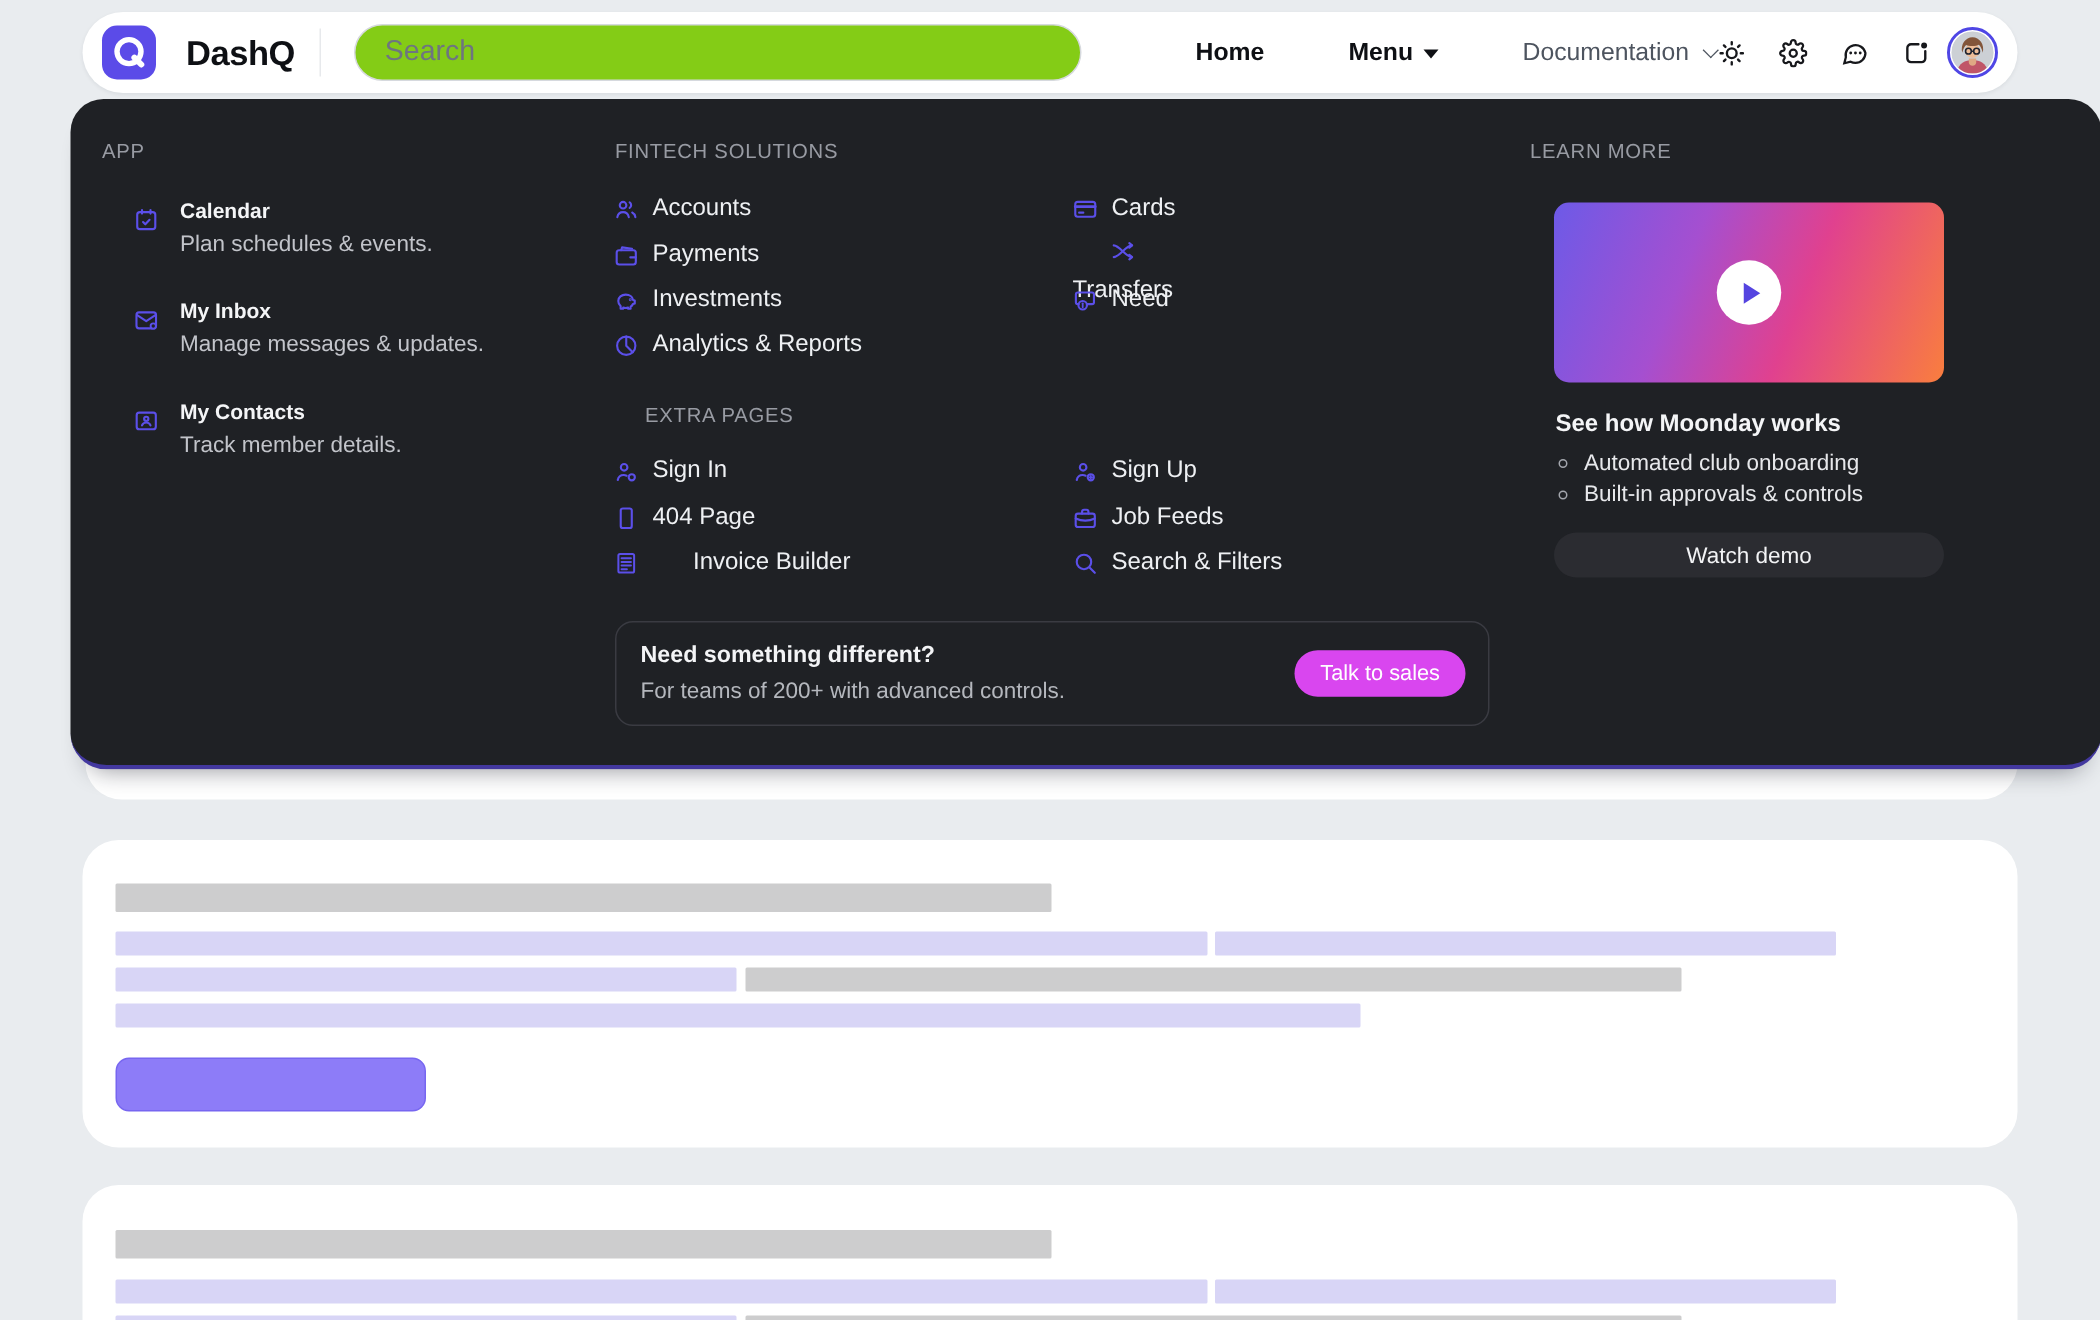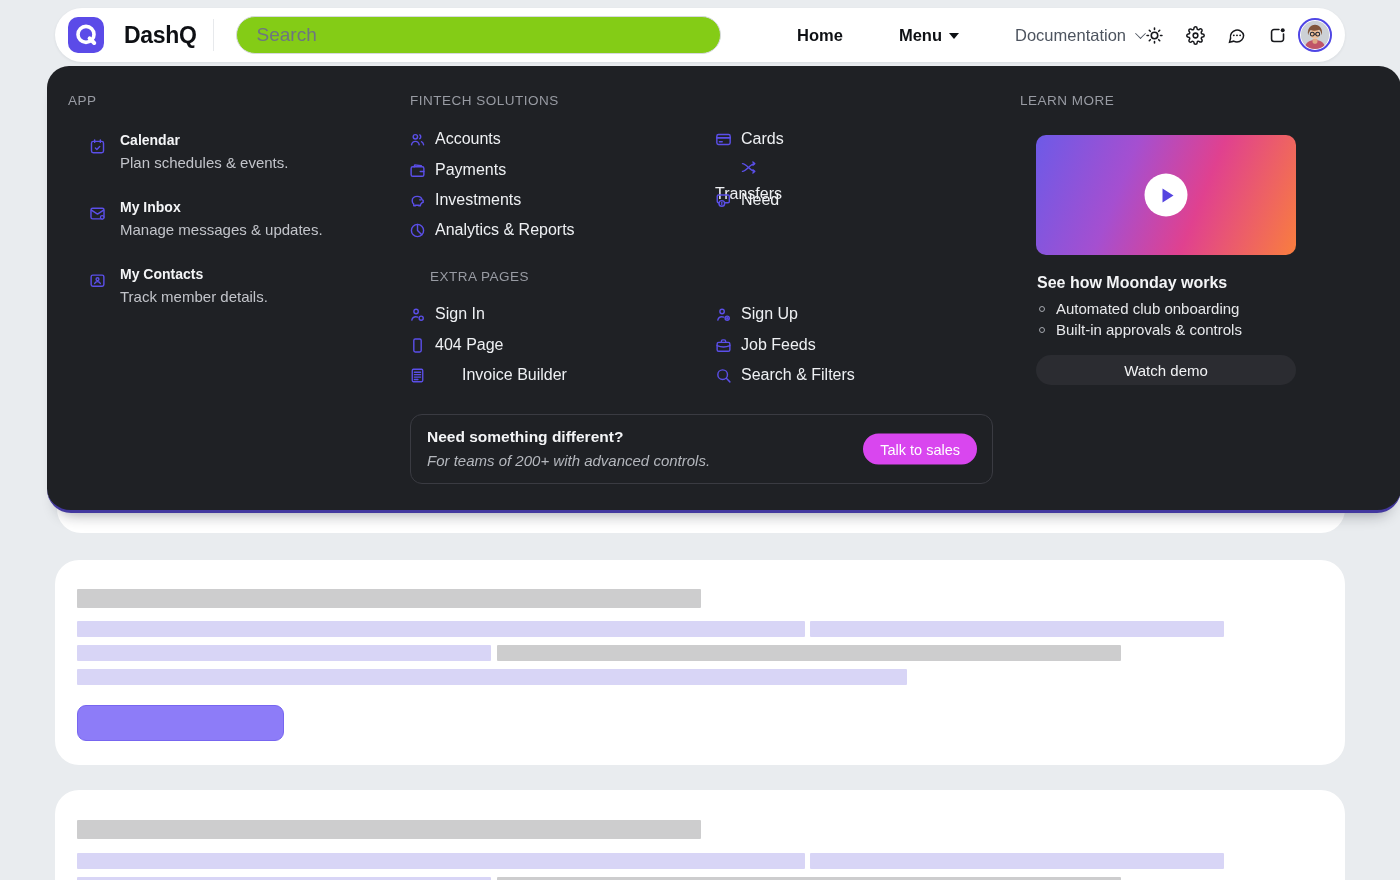--- a/index.html
+++ b/index.html
@@ -39,21 +39,21 @@
 .app-body { margin-left:31px; }
 .app-title { font-size:14px; font-weight:bold; color:#f4f5f7; line-height:20px; }
 .app-desc { font-size:15px; color:#c2c4ca; line-height:19px; margin-top:3px; }
 
 .link-item { position:absolute; display:flex; align-items:center; gap:9px; height:22px; cursor:pointer; }
 .link-item svg { width:17px; height:17px; flex:none; }
 .link-label { font-size:16px; color:#eef0f3; font-weight:500; }
 
 .cta-box { position:absolute; left:363px; top:348px; width:583px; height:70px; border:1px solid #3a3b42; border-radius:12px; padding:13px 16px; }
 .cta-title { font-size:15.5px; font-weight:bold; color:#f3f4f6; }
-.cta-sub { font-size:15px; color:#b4b7bd; margin-top:6px;font-style:italic; }
+.cta-sub { font-size:15px; color:#b4b7bd; margin-top:6px; }
 .cta-btn { position:absolute; right:15px; top:50%; transform:translateY(-50%); height:31px; padding:0 17px; background:#d946ef; color:#fff; font-size:14.5px; font-weight:500; border:none; border-radius:16px; font-family:inherit; cursor:pointer; display:flex; align-items:center; }
 
 .video { position:absolute; left:989px; top:69px; width:260px; height:120px; border-radius:10px; background:linear-gradient(112deg,#6d5ae7 0%,#a54fd0 34%,#e0418f 62%,#f97e3e 100%); cursor:pointer; }
 .play-circle { position:absolute; left:50%; top:50%; transform:translate(-50%,-50%); width:43px; height:43px; border-radius:50%; background:#fff; display:flex; align-items:center; justify-content:center; }
 .play-tri { width:0; height:0; border-top:7px solid transparent; border-bottom:7px solid transparent; border-left:11px solid #5544e0; margin-left:4px; }
 .learn-title { position:absolute; left:990px; top:208px; font-size:16px; font-weight:bold; color:#f4f5f7; }
 .learn-li { position:absolute; left:992px; display:flex; align-items:center; gap:11px; }
 .li-dot { width:6px; height:6px; border:1.5px solid #a3a6ad; border-radius:50%; flex:none; }
 .li-text { font-size:15px; color:#e7e8eb; }
 .watch-btn { position:absolute; left:989px; top:289px; width:260px; height:30px; border-radius:15px; background:#2b2c31; color:#f2f3f5; font-size:15px; border:none; font-family:inherit; cursor:pointer; }

